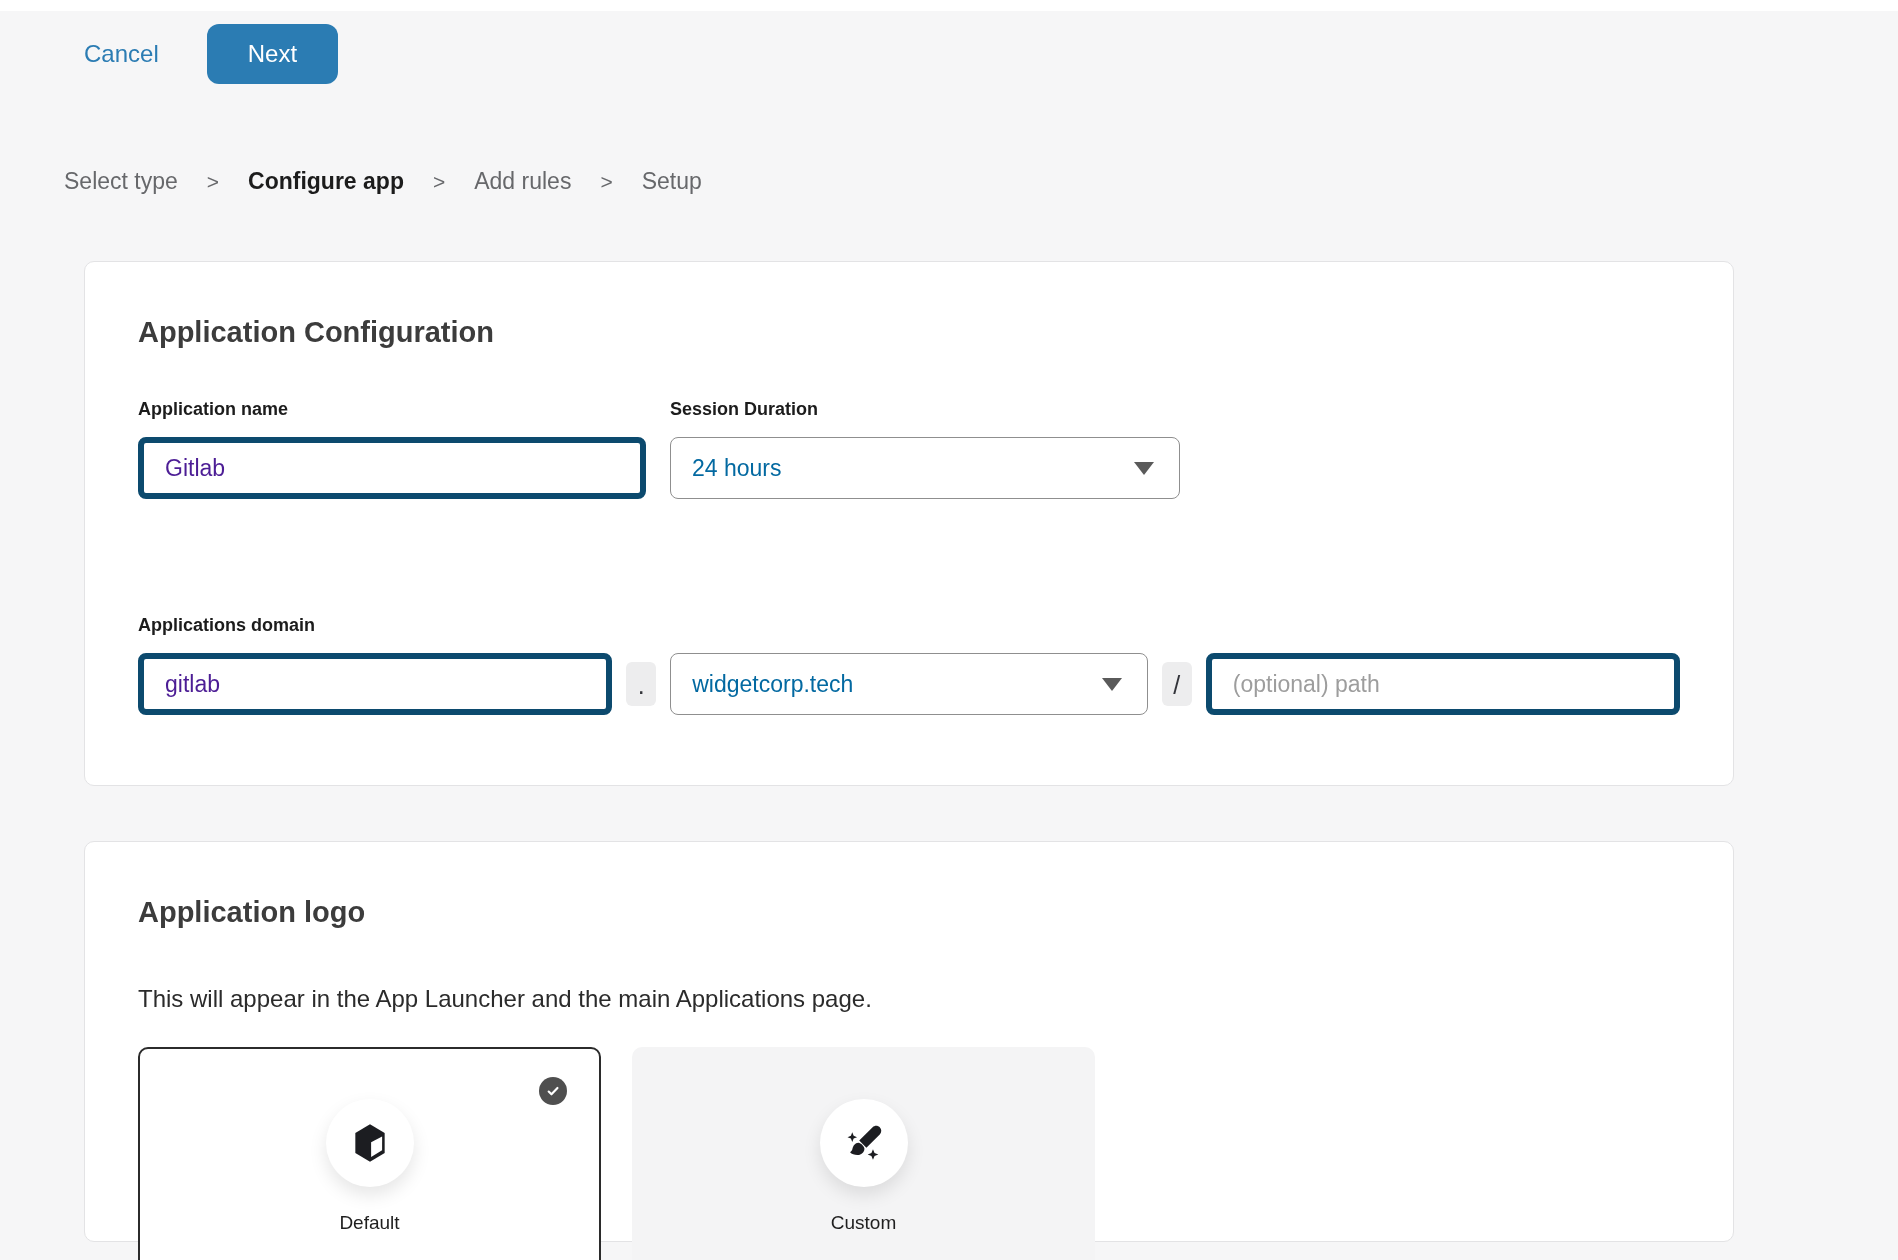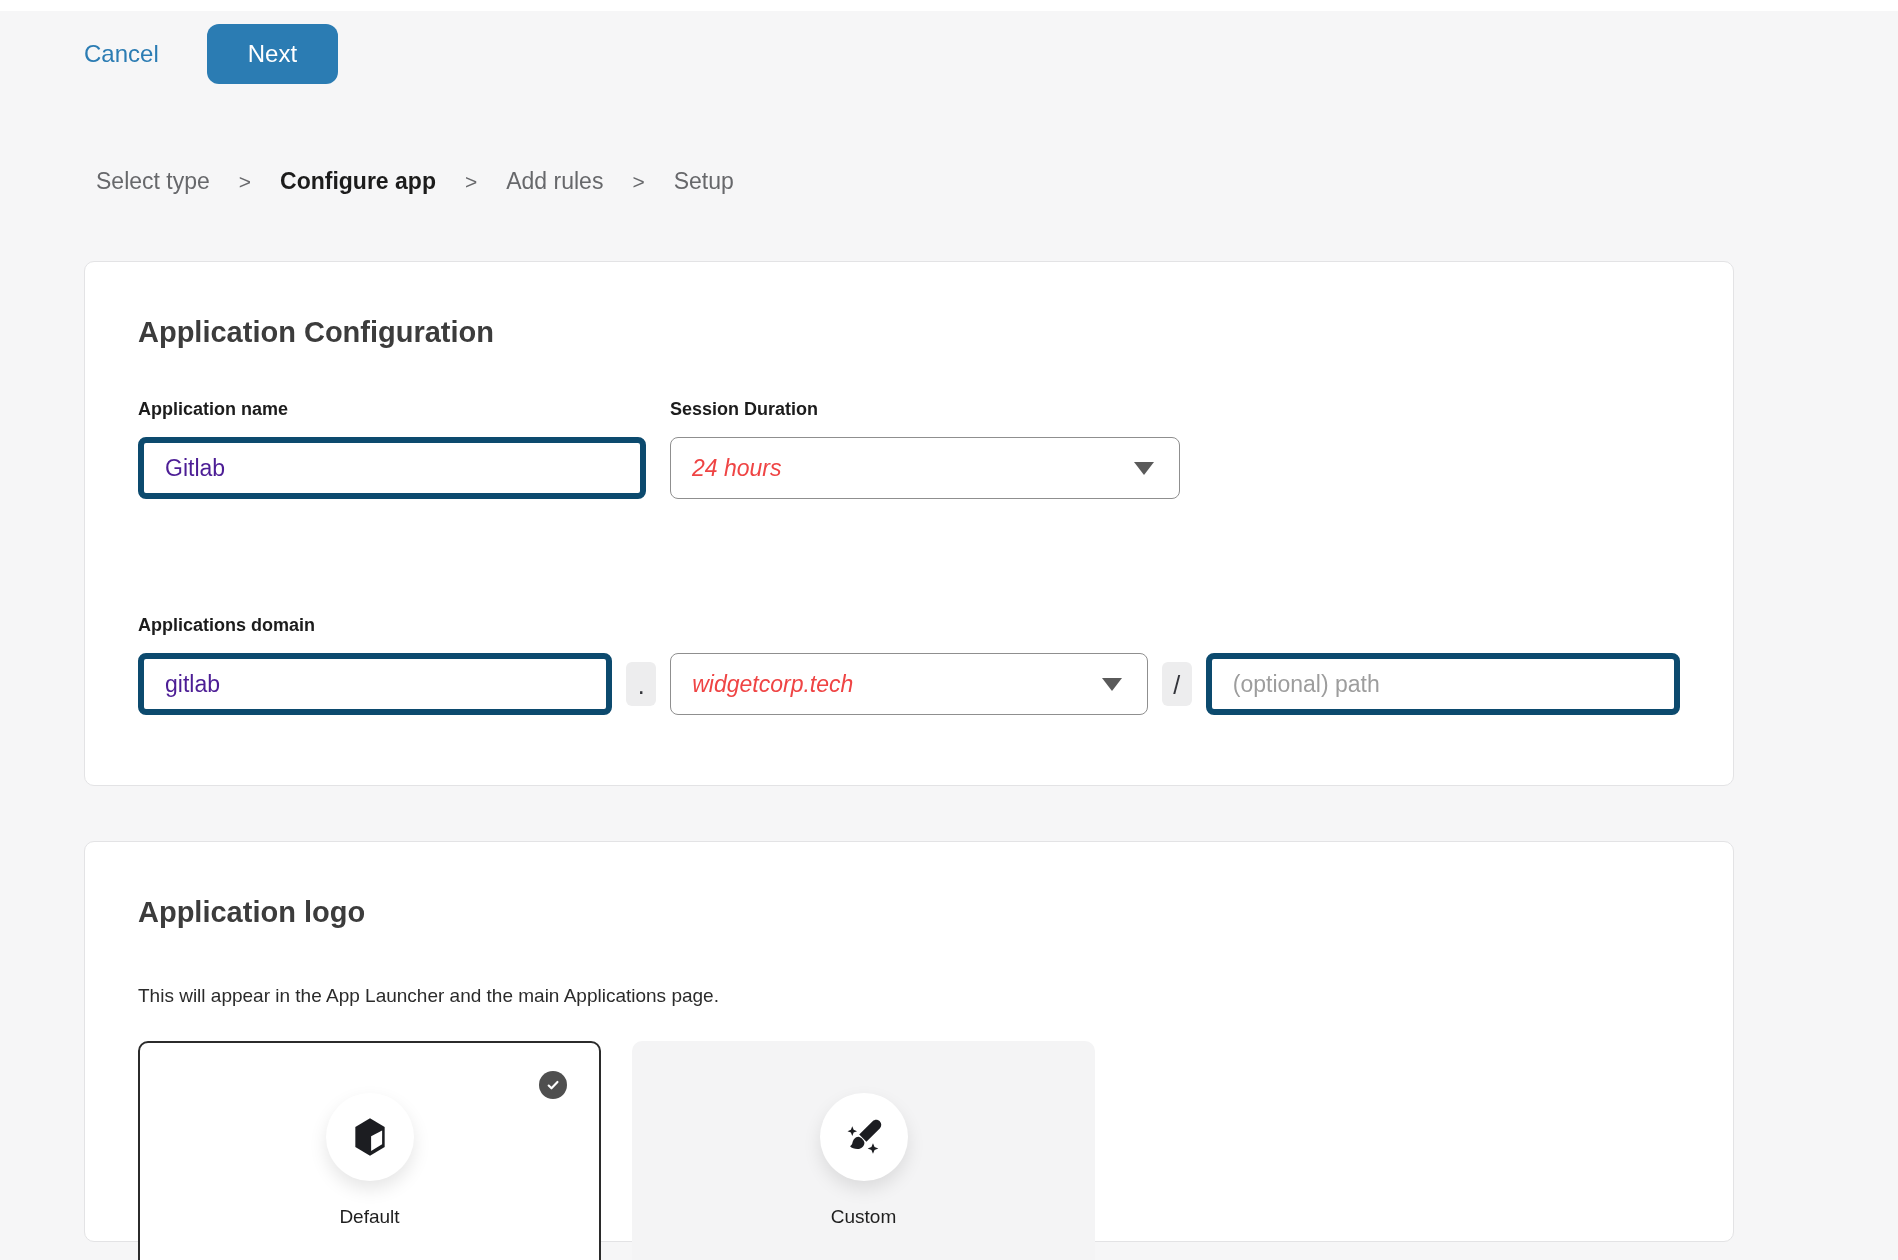--- a/index.html
+++ b/index.html
@@ -27,21 +27,21 @@
     color: #2b7cb3; font-size: 24px; text-decoration: none; cursor: pointer;
   }
   .next-btn {
     background: #2b7cb3; color: #ffffff; border: none; cursor: pointer;
     font-family: inherit; font-size: 24px;
     height: 60px; padding: 0 41px; border-radius: 12px;
   }
 
   
   .breadcrumb {
-    margin: 84px 0 0 96px;
+    margin: 84px 0 0 64px;
     display: flex; align-items: center; gap: 29px;
     font-size: 23px; color: #67686b;
   }
   .bc-item { cursor: pointer; }
   .bc-item.active { color: #1c1c1c; font-weight: 700; }
   .bc-sep { color: #67686b; font-size: 21px; }
 
   
   .card {
     width: 1650px; margin: 66px 0 0 84px;
@@ -64,21 +64,21 @@
     background: #fff; font-family: inherit;
     font-size: 23px; color: #4c1d95; padding: 0 21px;
     outline: none;
   }
   .text-input::placeholder { color: #9d9d9d; }
   .select-box {
     height: 62px; width: 100%;
     border: 1px solid #8f8f8f; border-radius: 8px;
     background: #fff; cursor: pointer;
     display: flex; align-items: center; justify-content: space-between;
-    font-size: 23px; color: #ef4444; padding: 0 25px 0 21px; font-style: italic;
+    font-size: 23px; color: #0369a1; padding: 0 25px 0 21px;
   }
   .caret {
     width: 0; height: 0;
     border-left: 10px solid transparent;
     border-right: 10px solid transparent;
     border-top: 13px solid #5a5a5a;
   }
   .w-name { width: 508px; }
   .w-session { width: 510px; }
 
@@ -89,21 +89,21 @@
   .w-path { width: 508px; }
   .sep-box {
     flex: none; width: 30px; height: 44px;
     background: #ededee; border-radius: 6px;
     display: flex; align-items: center; justify-content: center;
     font-size: 25px; color: #33343a; padding-top: 2px;
   }
 
   
   .logo-card { margin-top: 55px; padding-bottom: 0; height: 401px; }
-  .logo-desc { margin: 56px 0 0; font-size: 19px; color: #2b2b2b; }
+  .logo-desc { margin: 56px 0 0; font-size: 24px; color: #2b2b2b; }
   .tiles { display: flex; gap: 31px; margin-top: 34px; }
   .tile {
     position: relative; width: 463px; height: 240px;
     border-radius: 10px; background: #f4f4f5;
     border: 2px solid transparent; cursor: pointer;
     display: flex; flex-direction: column; align-items: center;
   }
   .tile.selected { background: #ffffff; border-color: #2b2b2b; }
   .check-badge {
     position: absolute; top: 28px; right: 32px;

